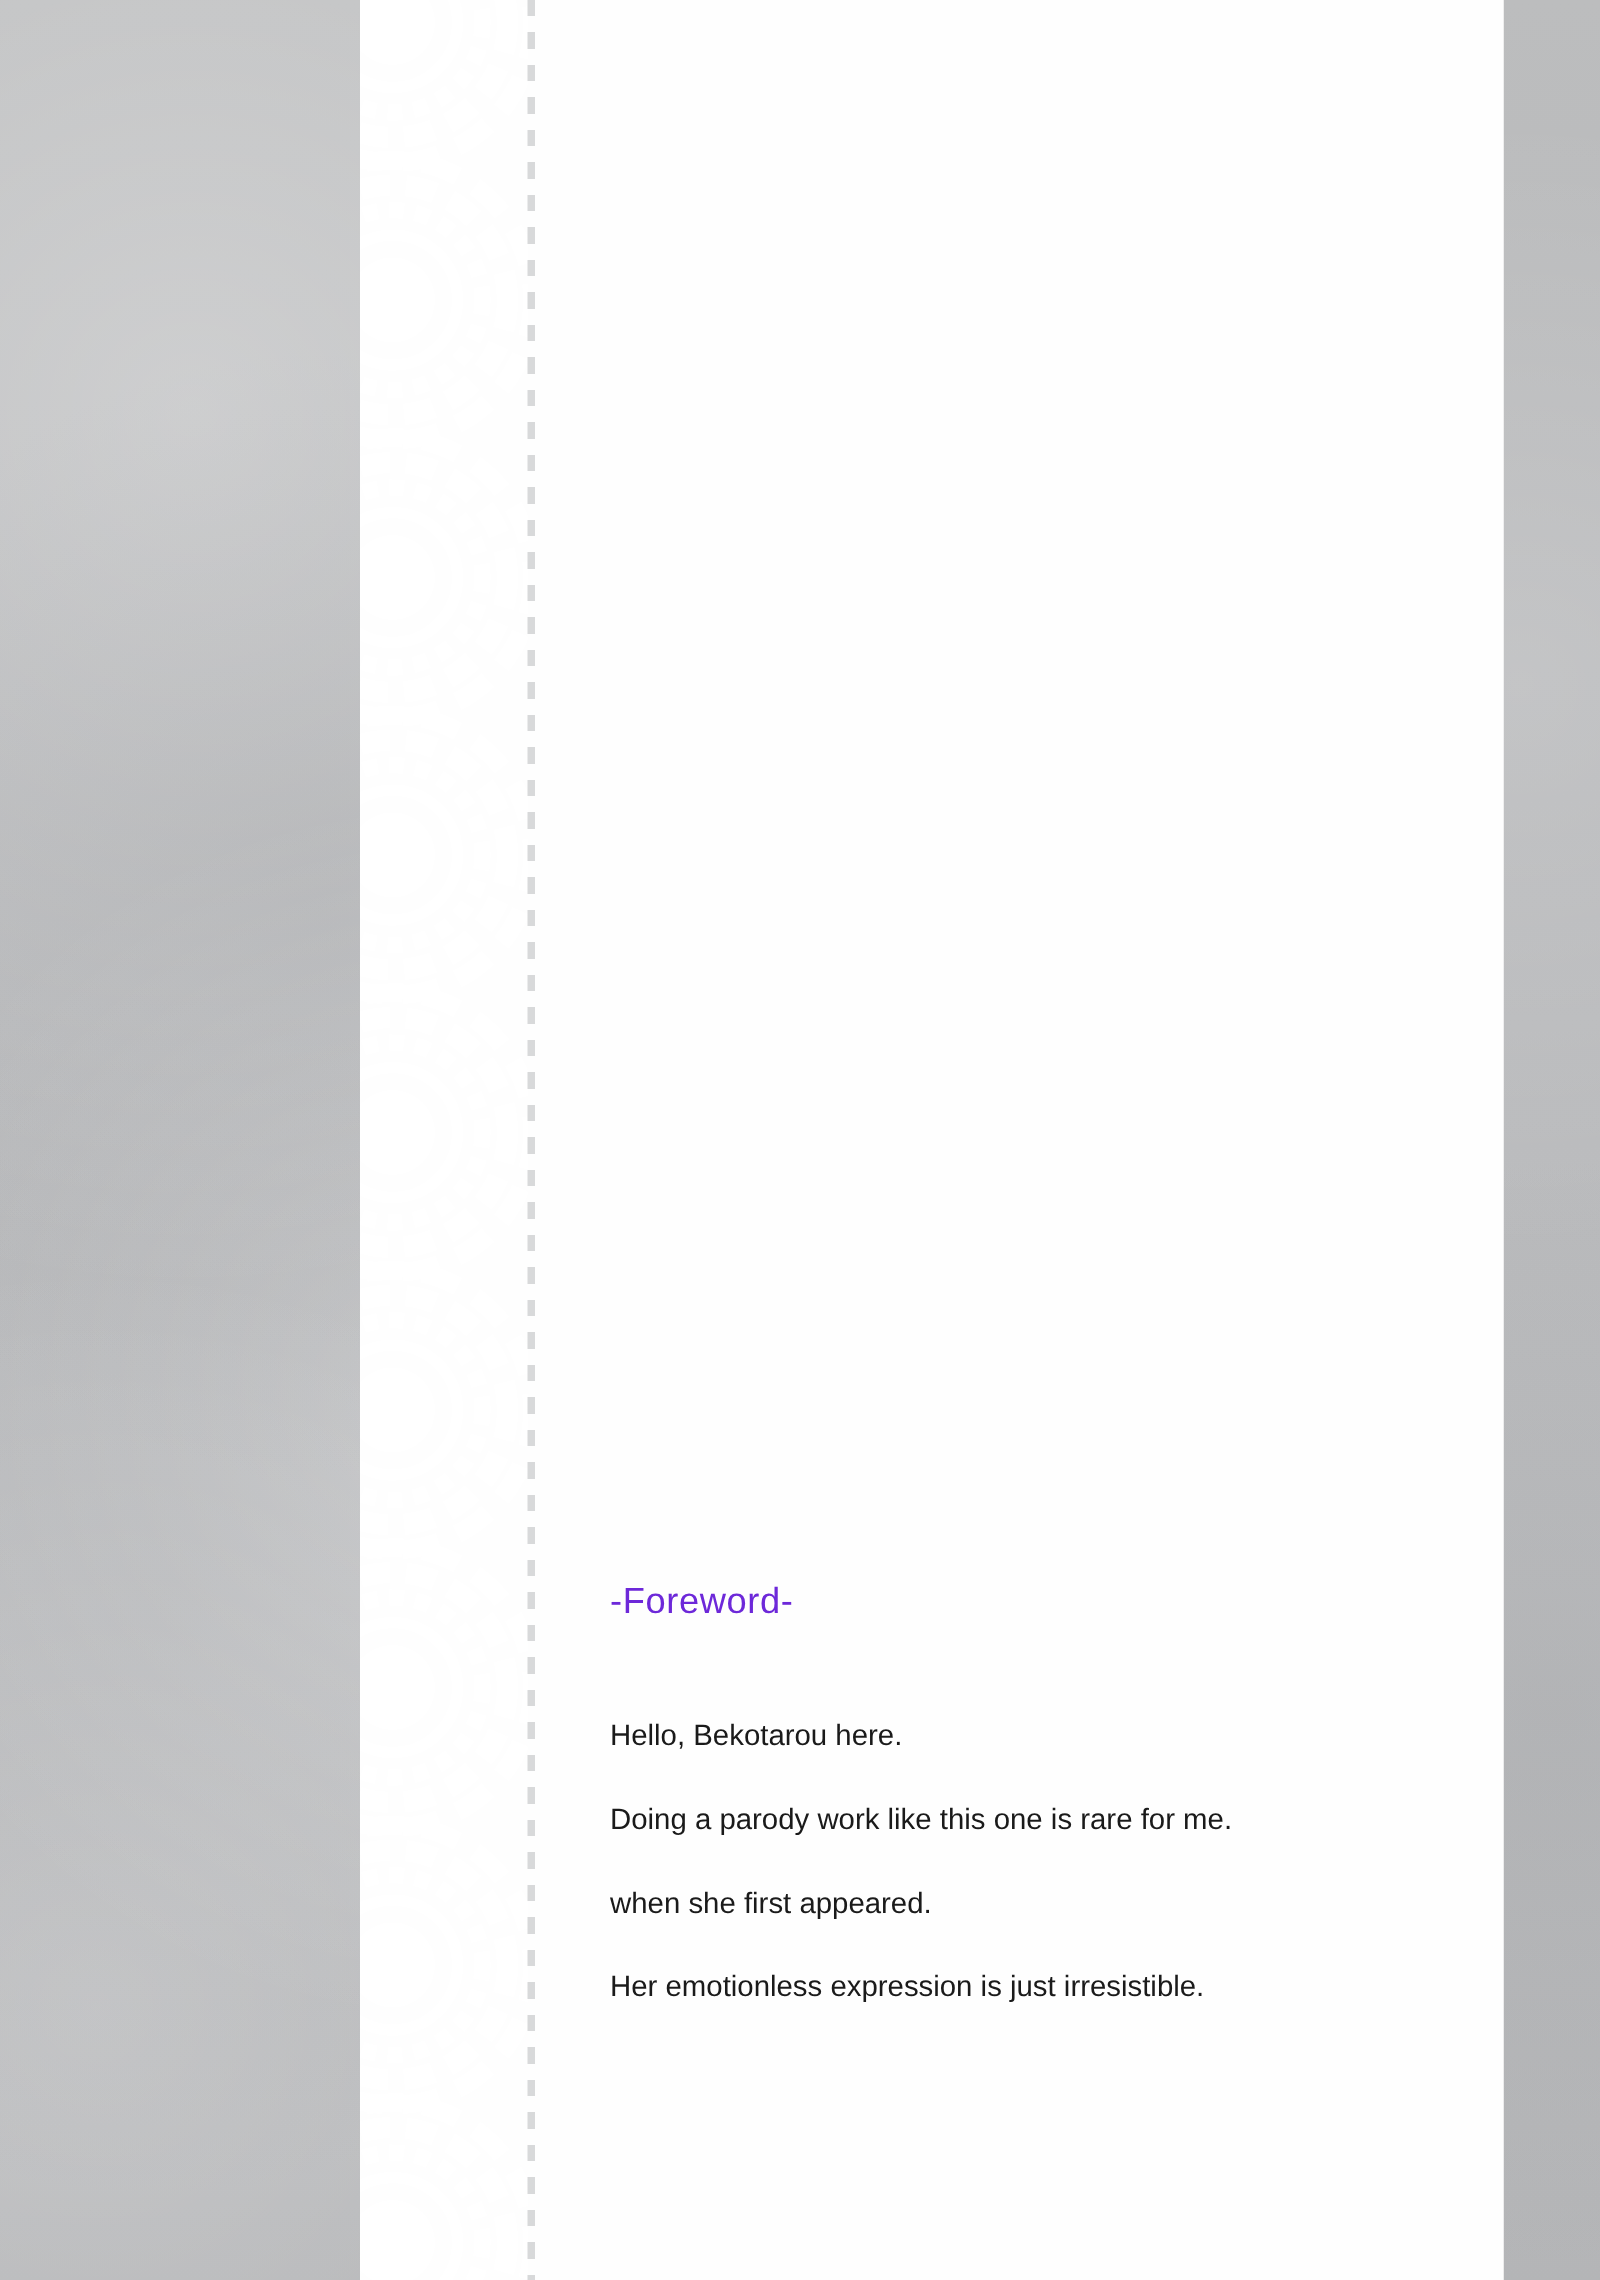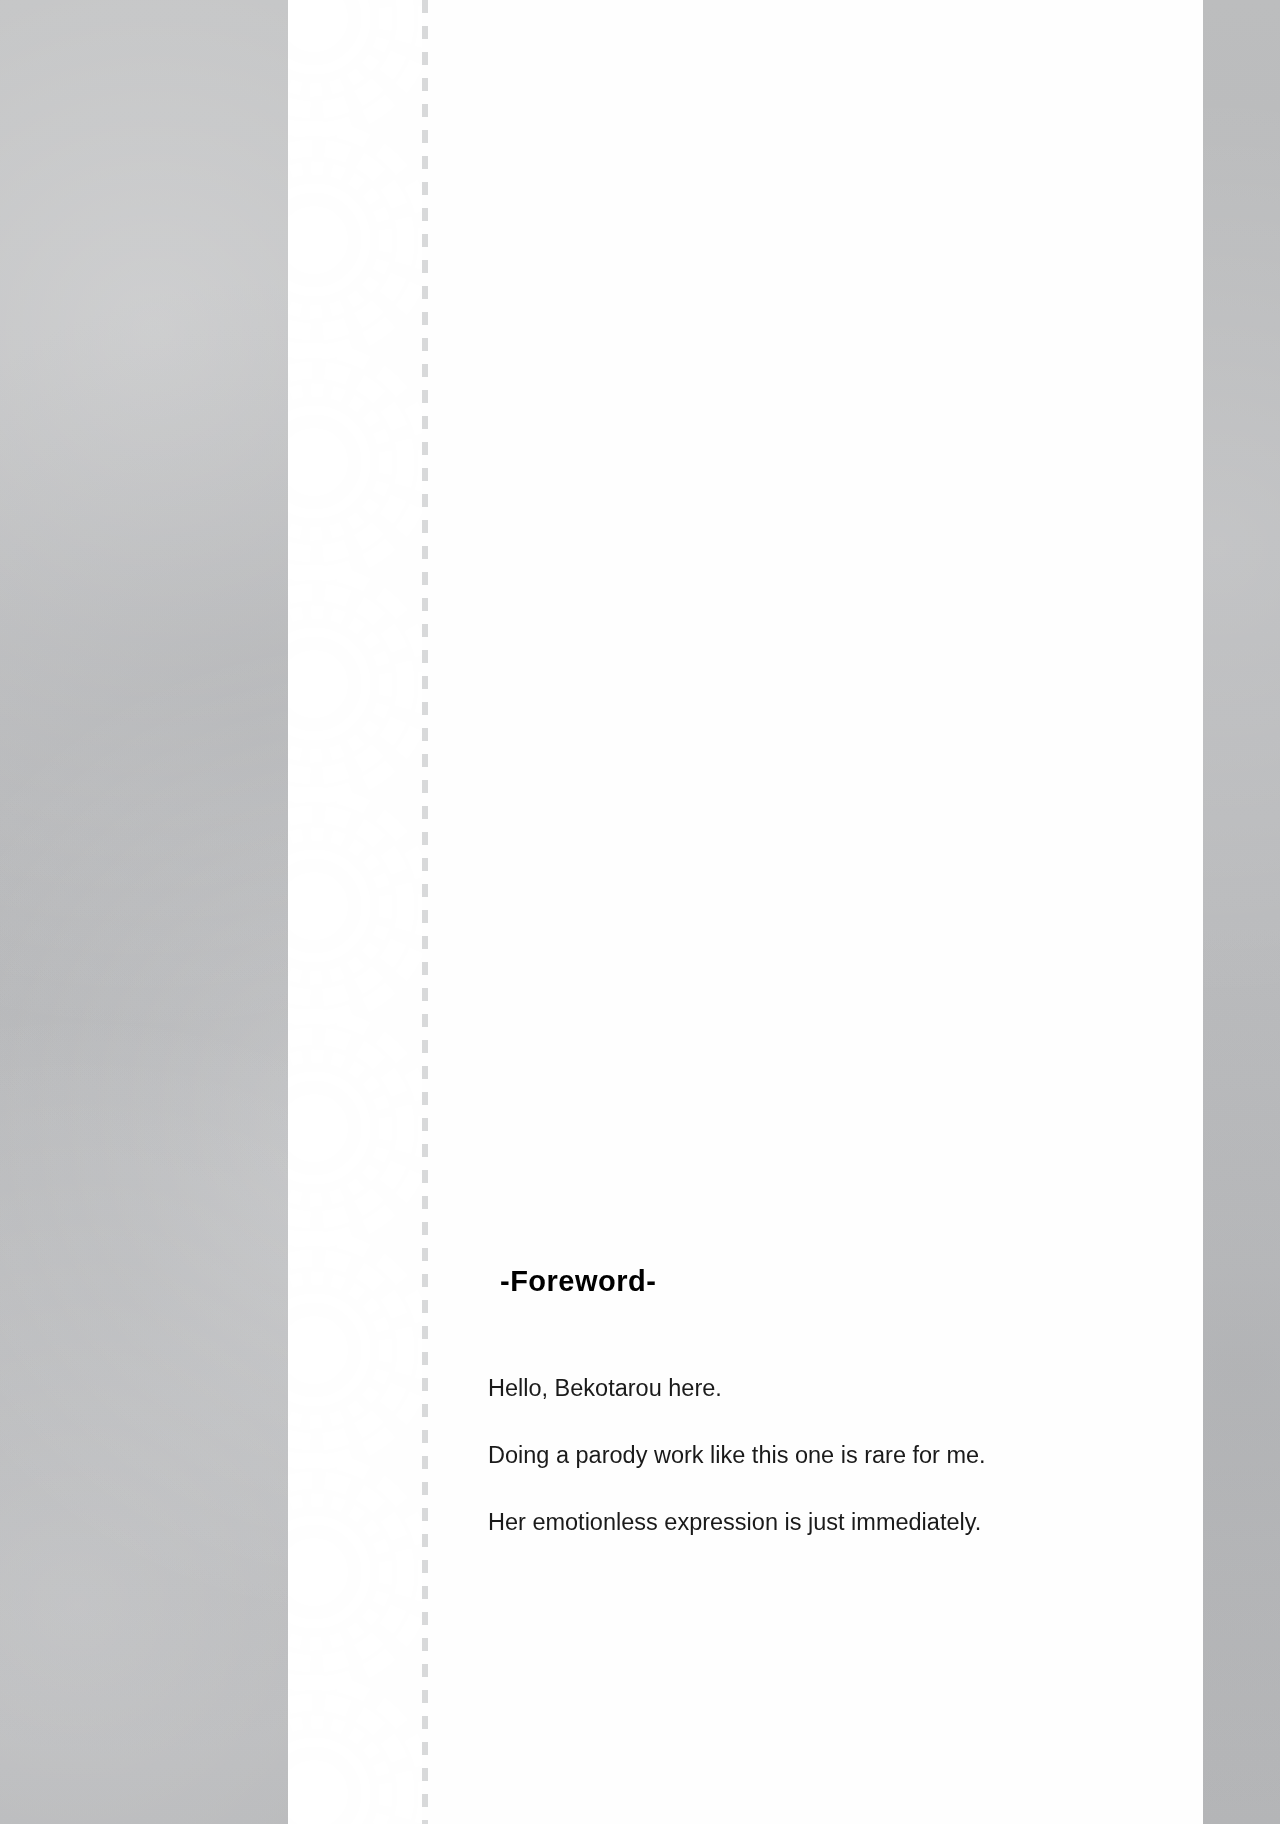--- a/index.html
+++ b/index.html
@@ -71,24 +71,24 @@
   
   .foreword {
     position: absolute;
     left: 488px;
     top: 1265px;
     width: 700px;
     color: #1a1a1a;
   }
   .foreword-title {
     font-size: 29px;
-    font-weight: bold;
+    font-weight: normal;
     letter-spacing: 0.5px;
-    margin: 0 0 40px 12px;
-    color: #000000;
+    margin: 0 0 40px 0;
+    color: #6d28d9;
   }
   .foreword-body {
     font-size: 23.5px;
     line-height: 33.5px;
     color: #1a1a1a;
     white-space: pre-line;
   }
   .foreword-line {
     display: block;
   }
@@ -186,20 +186,21 @@
       </svg>
   </div>
 
   <div class="perforation"></div>
 
   <div class="foreword">
     <h1 class="foreword-title">-Foreword-</h1>
     <div class="foreword-body">
       <span class="foreword-line">Hello, Bekotarou here.</span>
       <span class="foreword-line">Doing a parody work like this one is rare for me.</span>
-      <span class="foreword-line">Her emotionless expression is just immediately.</span>
+      <span class="foreword-line">when she first appeared.</span>
+      <span class="foreword-line">Her emotionless expression is just irresistible.</span>
       
       
       
     </div>
   </div>
 
 </div>
 
 </body></html>

